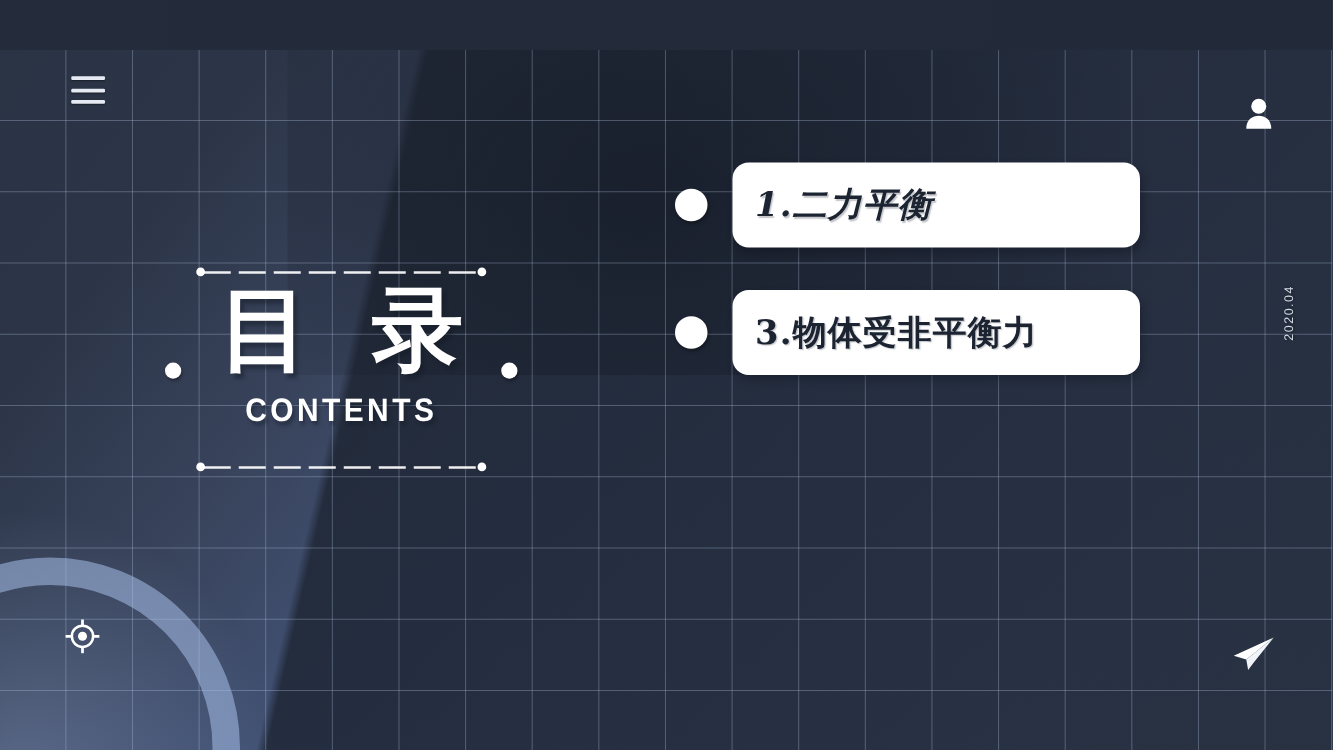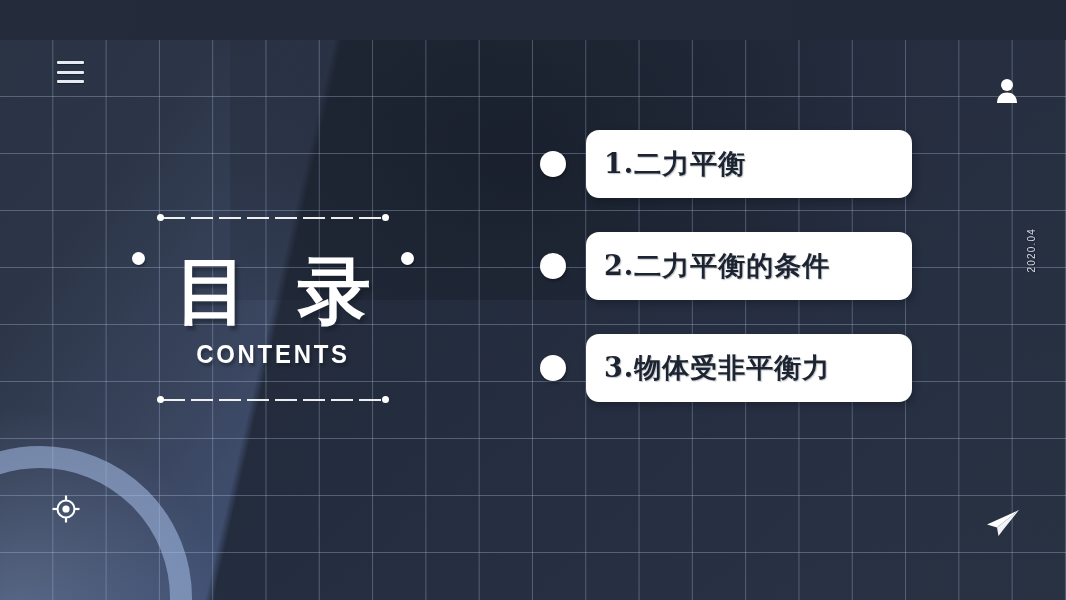--- a/index.html
+++ b/index.html
@@ -149,24 +149,23 @@
     position: absolute; top: 4px;
     width: 7px; height: 7px; border-radius: 50%;
     background: #ffffff;
   }
   .deco-line .cap.left { left: 0; }
   .deco-line .cap.right { right: 0; }
 
   .title-row {
     position: relative;
     display: flex;
-    align-items: flex-start;
+    align-items: flex-end;
     justify-content: center;
     gap: 18px;
-    margin-top: 26px;
   }
   .title-dot {
     width: 13px; height: 13px;
     border-radius: 50%;
     background: #ffffff;
     flex: none;
     box-shadow: 1px 2px 2px rgba(0,0,0,0.30);
   }
   .title-cn {
     font-family: "DejaVu Serif", "Liberation Serif", serif;
@@ -297,28 +296,22 @@
     <div class="deco-line bottom">
       <div class="cap left"></div>
       <div class="line"></div>
       <div class="cap right"></div>
     </div>
   </div>
 
   <div class="items">
     <div class="item-row">
       <span class="bullet"></span>
-      <div class="item-box" style="width: 290px;">
+      <div class="item-box" style="width: 290px; font-style: italic;">
         <span class="item-label">1.二力平衡</span>
-      </div>
-    </div>
-    <div class="item-row">
-      <span class="bullet"></span>
-      <div class="item-box" style="width: 290px;">
-        <span class="item-label">2.二力平衡的条件</span>
       </div>
     </div>
     <div class="item-row">
       <span class="bullet"></span>
       <div class="item-box" style="width: 290px;">
         <span class="item-label">3.物体受非平衡力</span>
       </div>
     </div>
   </div>
 

